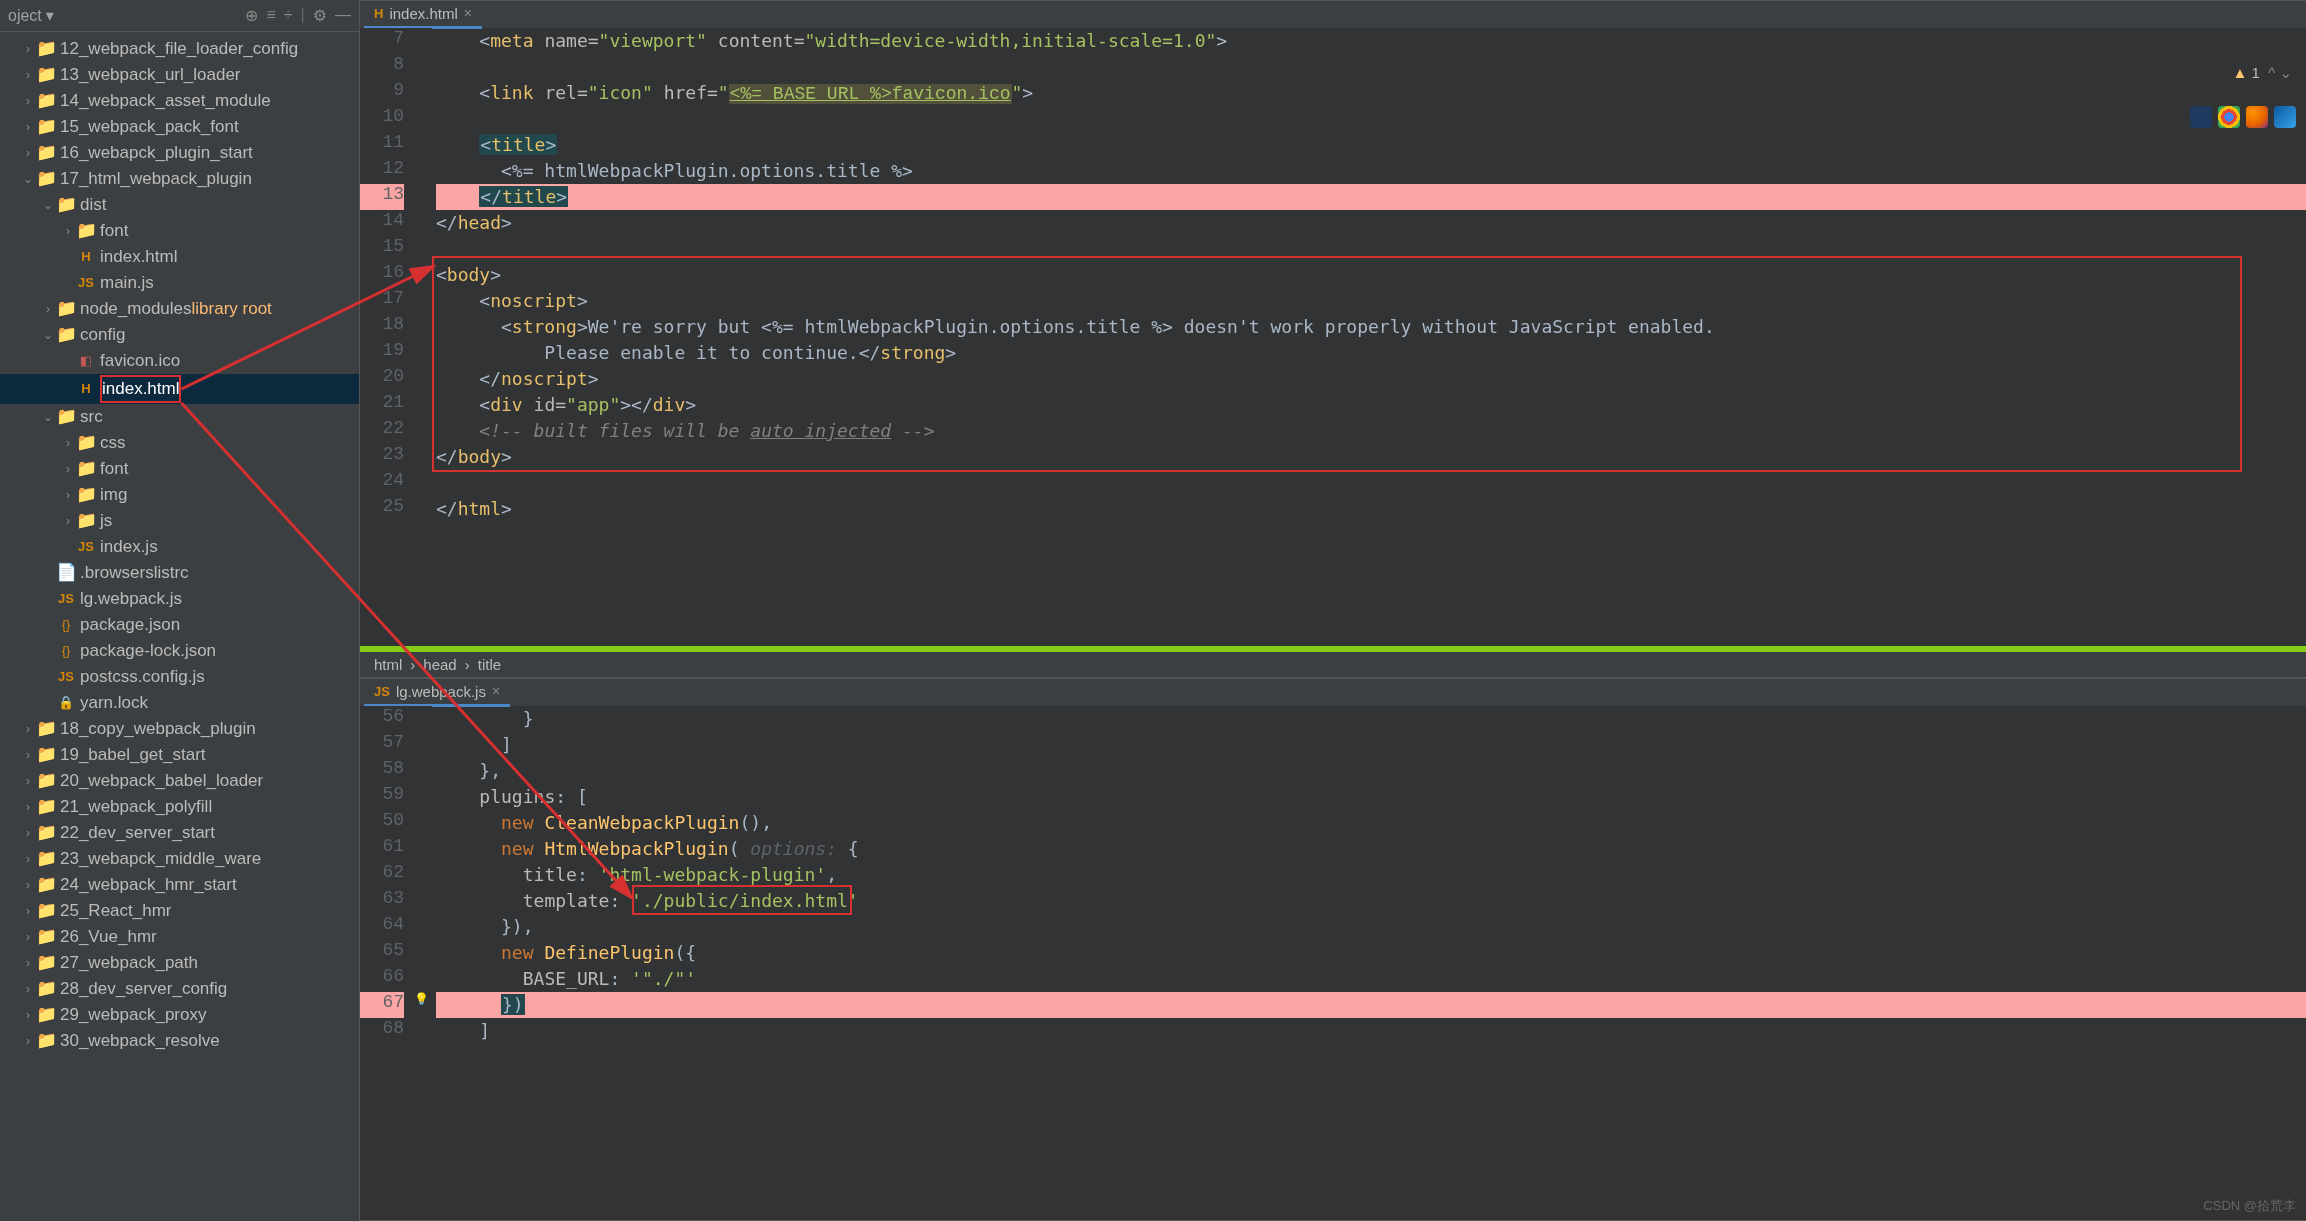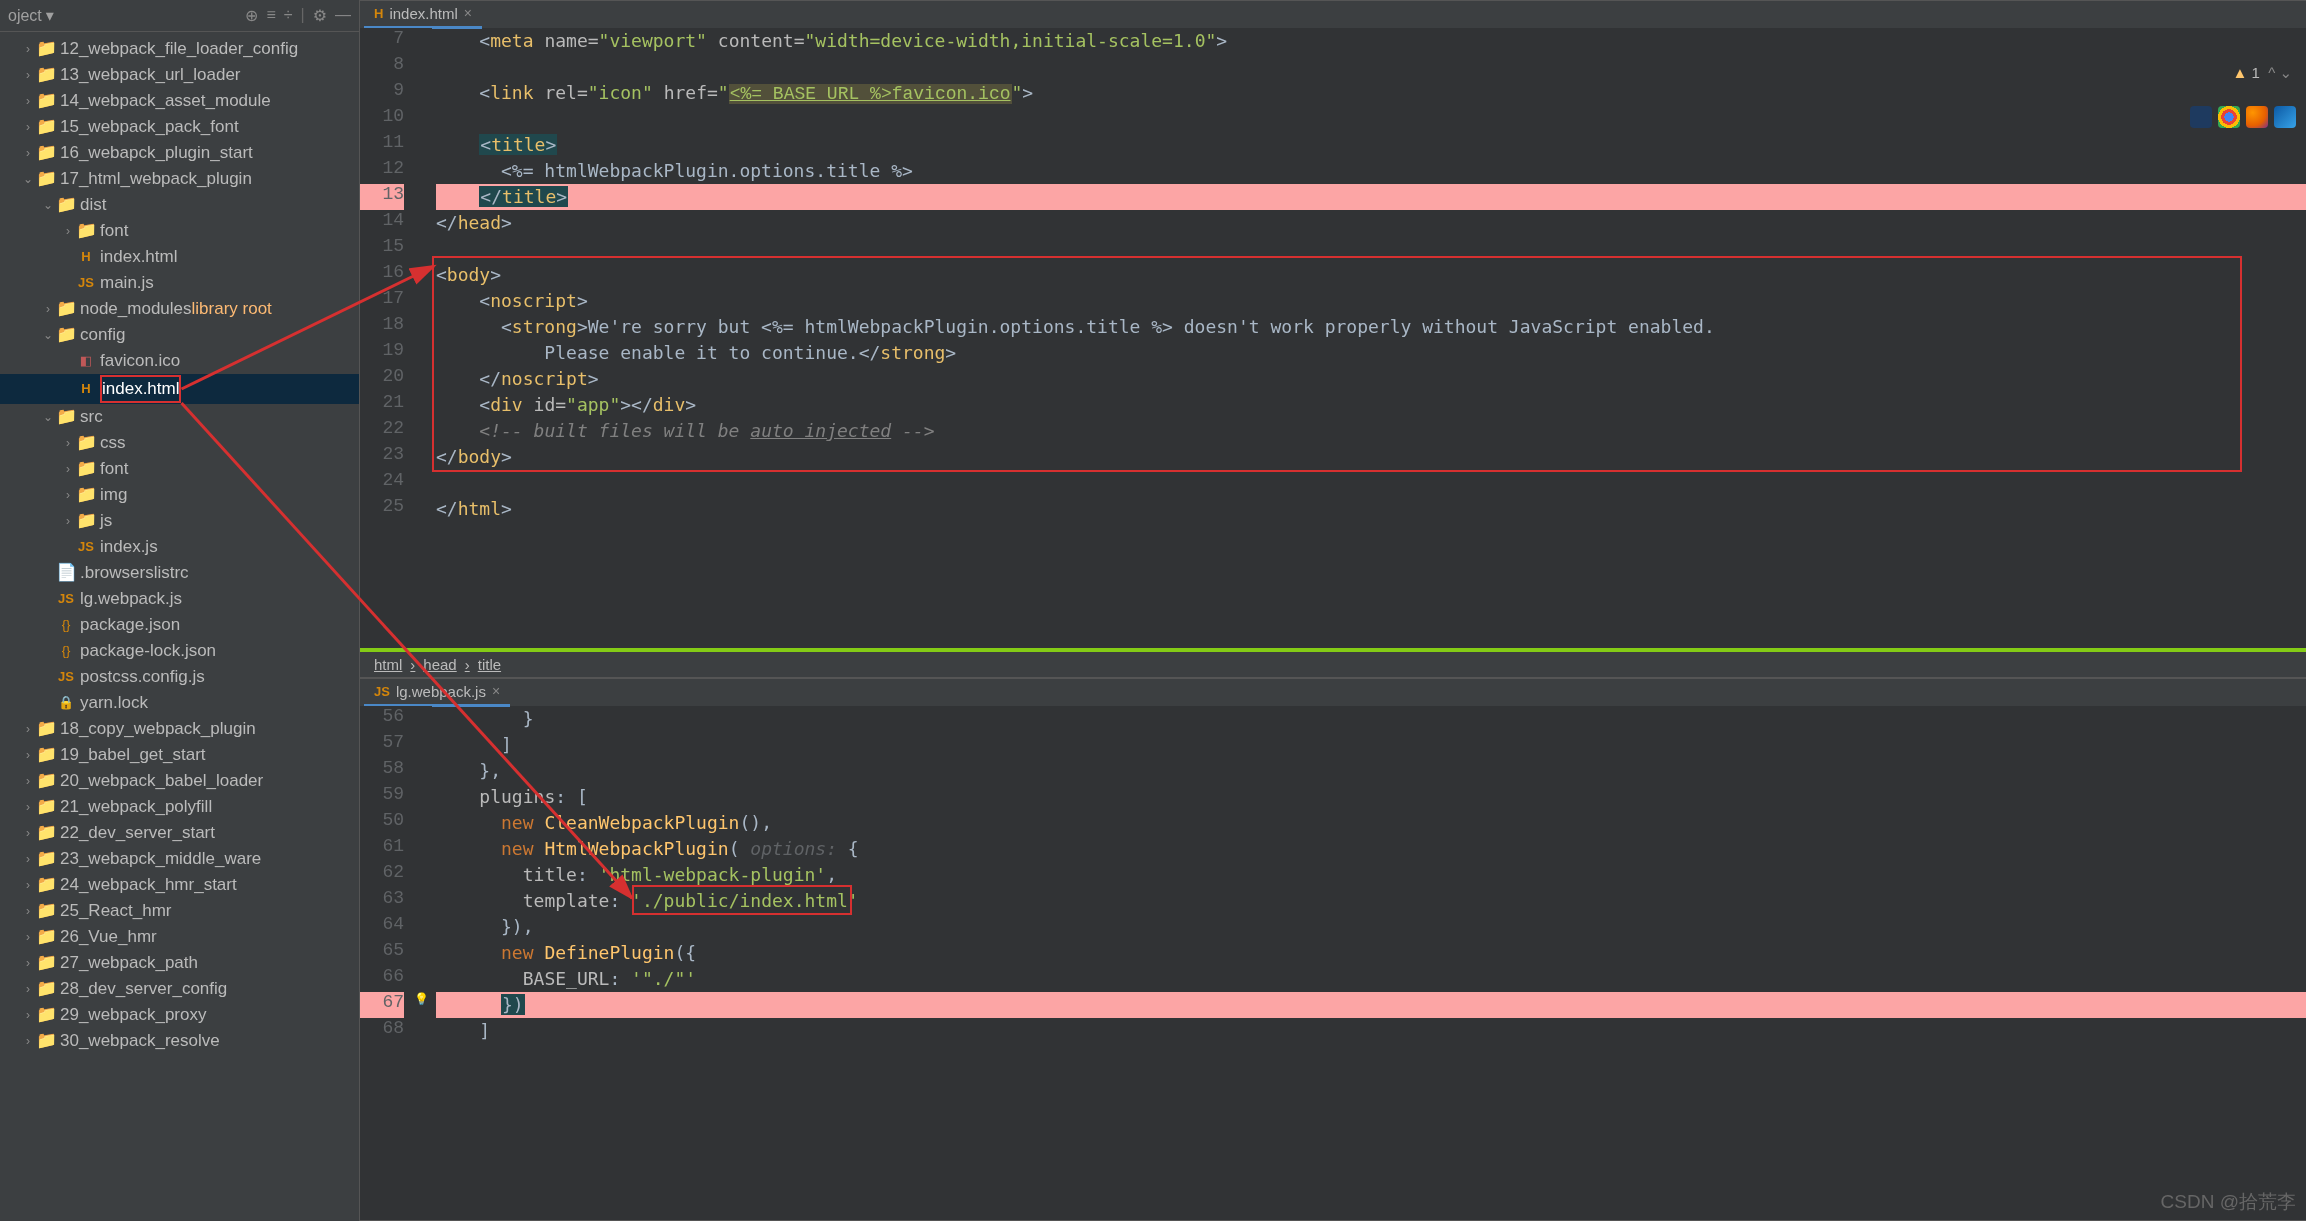--- a/index.html
+++ b/index.html
@@ -134,22 +134,21 @@
 .param-hint { color: #606366; font-style: italic; }
 .hilight-box { background: #20484d; padding: 0 1px; }
 .hilight-warn { background: #52503a; padding: 0 1px; font-family: Liberation Mono, monospace; }
 .red-box { border: 2px solid #d63030; position: absolute; z-index: 50; pointer-events: none; }
 .breadcrumb {
   background: #3c3f41;
   padding: 4px 10px;
   font-family: -apple-system, "Segoe UI", sans-serif;
   font-size: 15px;
   color: #bbb;
-  border-top: 4px solid #84cc16;
-  text-decoration: underline;
+  border-top: 6px solid #84cc16;
 }
 .breadcrumb span { margin: 0 4px; }
 .top-editor { flex: 1; overflow: hidden; }
 .bottom-editor { flex: 0.8; overflow: hidden; }
 svg.arrow { position: absolute; z-index: 100; pointer-events: none; }
 .warn-badge {
   position: absolute;
   top: 36px;
   right: 14px;
   font-family: -apple-system, "Segoe UI", sans-serif;
@@ -162,21 +161,21 @@
   right: 10px;
   display: flex;
   gap: 6px;
 }
 .bicon { width: 22px; height: 22px; border-radius: 4px; }
 .watermark {
   position: absolute;
   bottom: 6px;
   right: 10px;
   font-family: -apple-system, "Segoe UI", sans-serif;
-  font-size: 19px;
+  font-size: 13px;
   color: #666;
   z-index: 200;
 }
 </style>
 </head>
 <body>
 
 <div class="sidebar">
   <div class="sidebar-header">
     <div class="sidebar-header-left">

